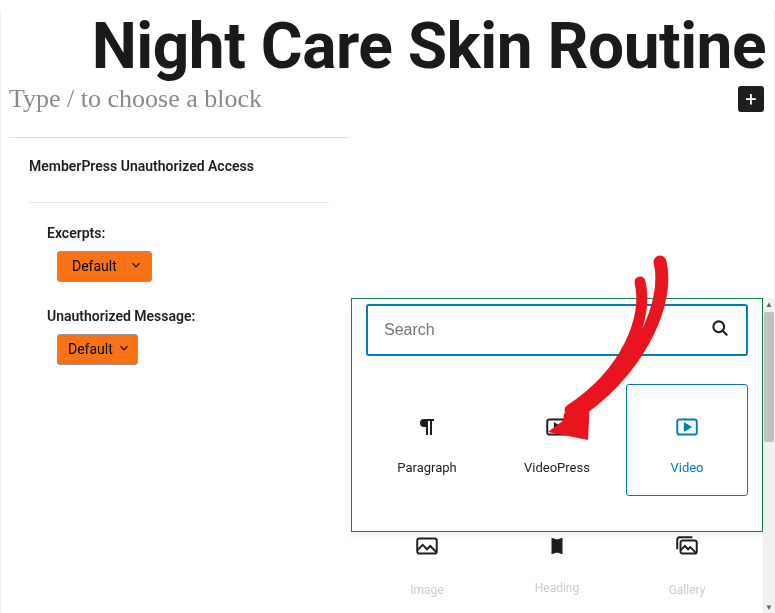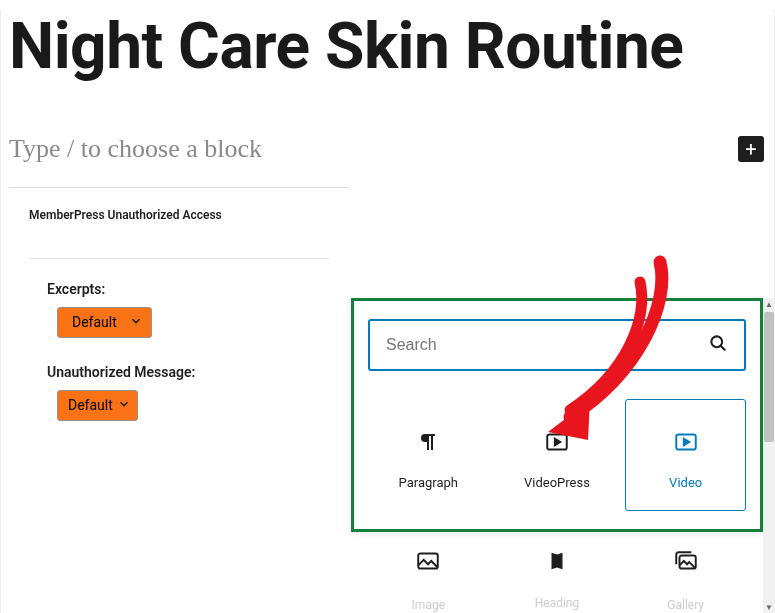--- a/index.html
+++ b/index.html
@@ -17,22 +17,22 @@
       border-top: none;
       border-bottom: none;
       height: 100%;
     }
     .post-title {
       font-size: 64px;
       font-weight: 700;
       line-height: 1.15;
       color: #1a1a1a;
       margin-top: 10px;
-      margin-bottom: 50px;
       letter-spacing: -0.5px;
+      text-align: right;
     }
     .placeholder-row {
       display: flex;
       align-items: center;
       justify-content: space-between;
       margin-bottom: 23px;
     }
     .placeholder-text {
       font-family: Georgia, "Times New Roman", serif;
       font-size: 26px;
@@ -51,24 +51,24 @@
       font-weight: 400;
       cursor: pointer;
       margin-right: 2px;
     }
     .settings-panel {
       border-top: 1px solid #e0e0e0;
       padding: 20px;
       width: 340px;
     }
     .panel-header {
-      font-size: 12px;
+      font-size: 14px;
       font-weight: 600;
       color: #1e1e1e;
-      padding-bottom: 36px;
+      padding-bottom: 28px;
       border-bottom: 1px solid #e6e6e6;
       margin-bottom: 22px;
     }
     .field-group { margin-bottom: 26px; }
     .field-label {
       font-size: 14px;
       font-weight: 600;
       color: #1e1e1e;
       margin-bottom: 10px;
       display: block;
@@ -86,23 +86,23 @@
       font-size: 14px;
     }
     .select-wrap .chev { margin-left: 12px; }
     .block-inserter {
       position: absolute;
       top: 298px;
       left: 351px;
       width: 412px;
       height: 234px;
       background: #fff;
-      border: 3px solid #15803d;
+      border: 1px solid #15803d;
       box-shadow: 0 2px 8px rgba(0,0,0,0.08);
-      padding: 18px 14px;
+      padding: 5px 14px;
     }
     .search-box {
       border: 2px solid #007cba;
       border-radius: 3px;
       height: 52px;
       display: flex;
       align-items: center;
       padding: 0 16px;
       justify-content: space-between;
     }

